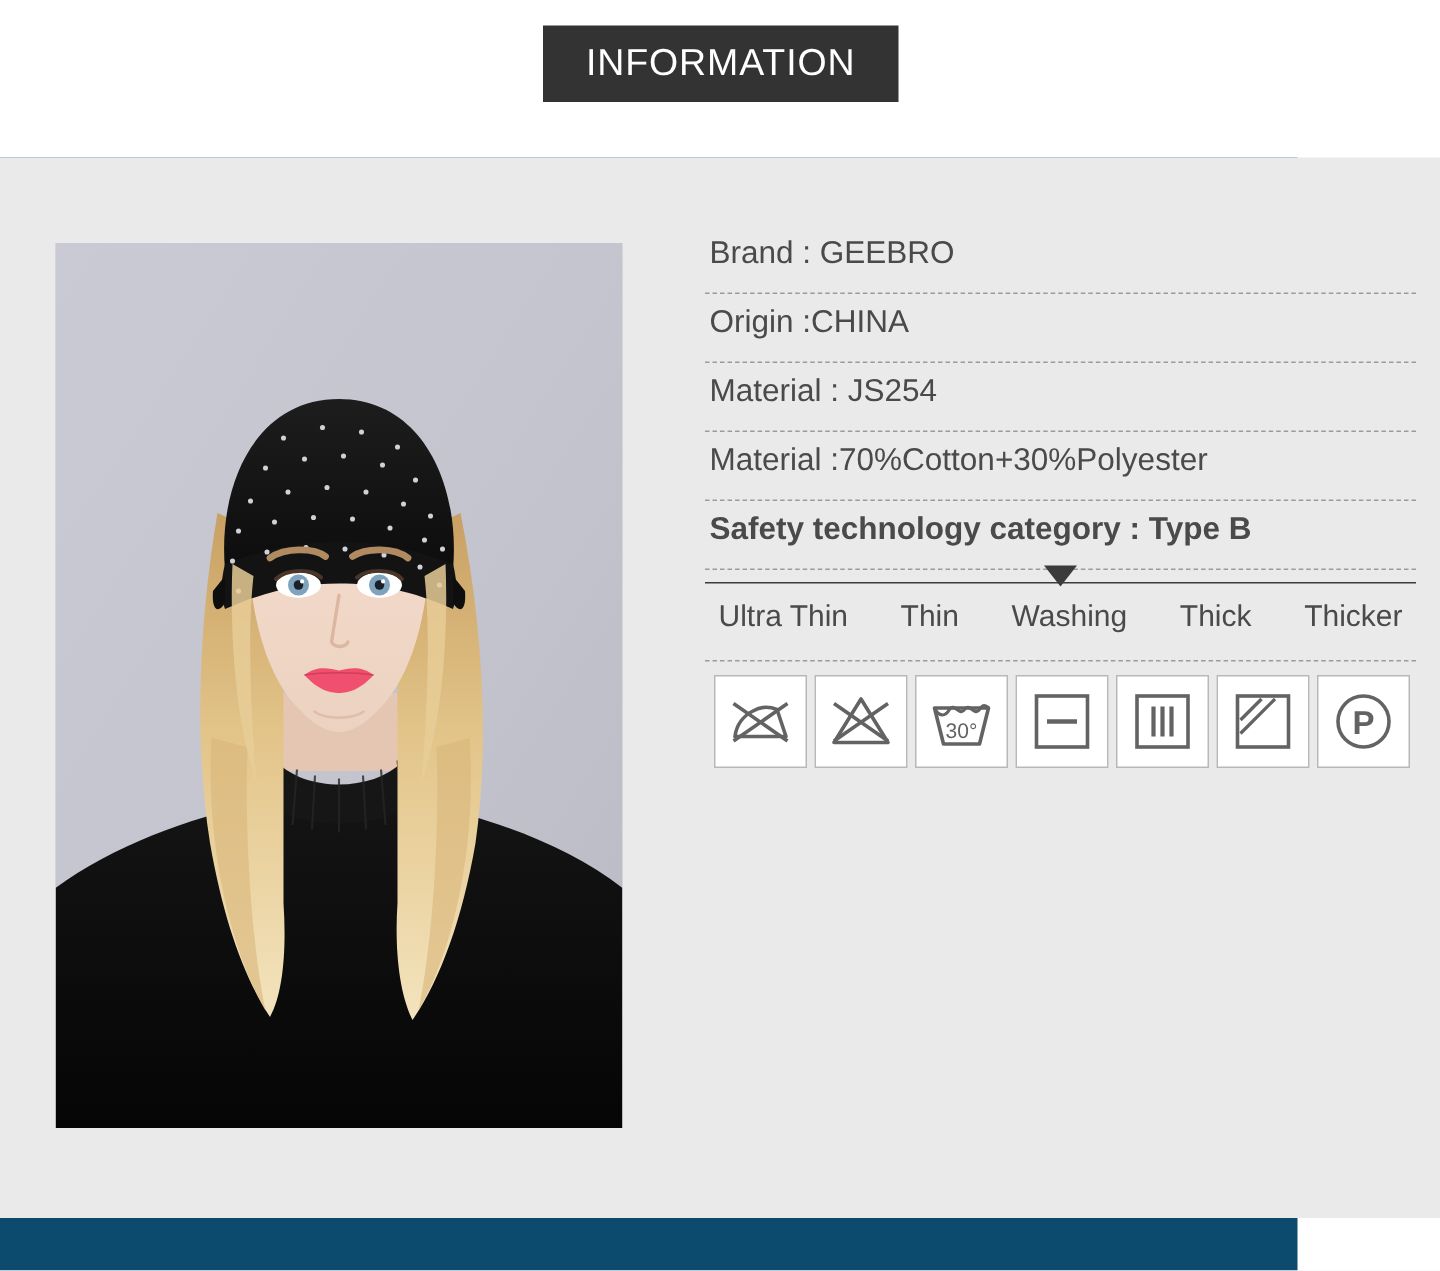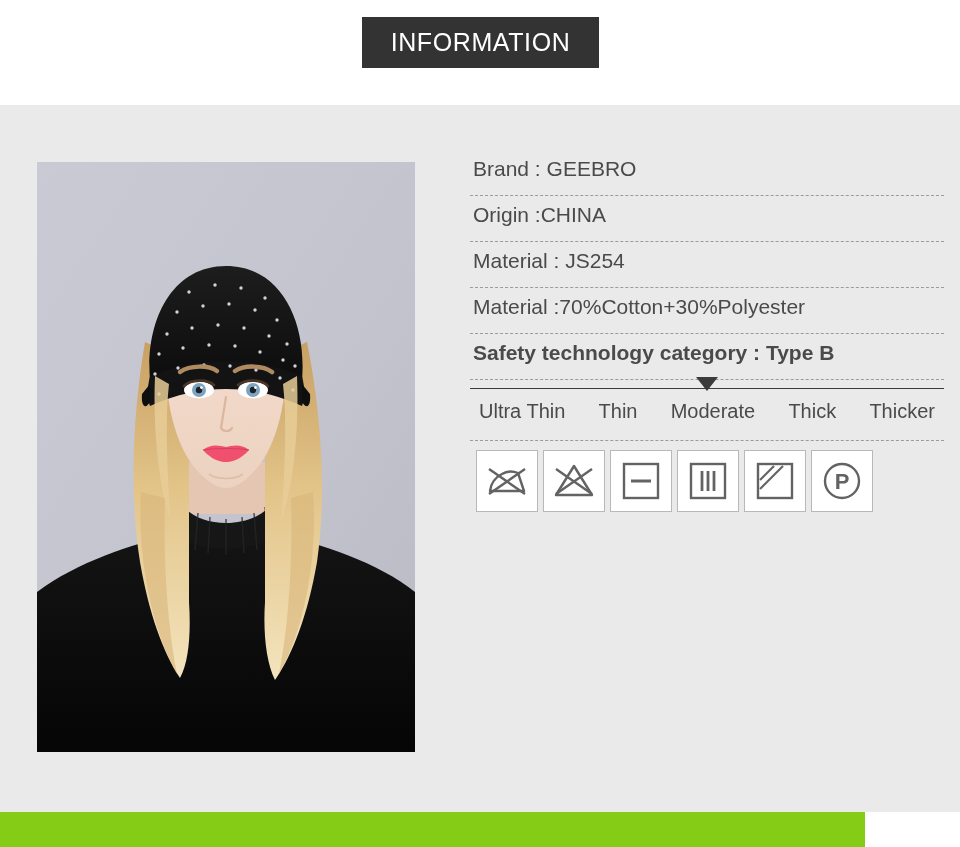--- a/index.html
+++ b/index.html
@@ -2,21 +2,21 @@
 <html><head>
 <meta charset="utf-8">
 <style>
   * { box-sizing: border-box; margin: 0; padding: 0; }
   html, body {
     width: 960px; height: 847px;
     background: #ffffff;
     font-family: "Liberation Sans", sans-serif;
     overflow: hidden;
   }
-  .page { position: relative; width: 865px; height: 847px; background: #84cc16; }
+  .page { position: relative; width: 865px; height: 847px; background: #0c4a6e; }
 
   
   .title-band {
     position: absolute; left: 0; top: 0; width: 960px; height: 105px;
     background: #ffffff;
   }
   .title-banner {
     position: absolute; left: 362px; top: 17px;
     width: 237px; height: 51px;
     background: #333333;
@@ -254,21 +254,21 @@
       <div class="spec-row last">Safety technology category : Type B</div>
 
 
       <div class="scale-wrap">
         <div class="scale-line">
           <div class="scale-marker"></div>
         </div>
         <div class="scale-labels">
           <span>Ultra Thin</span>
           <span>Thin</span>
-          <span>Moderate</span>
+          <span>Washing</span>
           <span>Thick</span>
           <span>Thicker</span>
         </div>
         <div class="scale-divider"></div>
       </div>
 
 
       <div class="wash-icons">
 
         <div class="wash-icon">
@@ -280,20 +280,29 @@
         </div>
 
         <div class="wash-icon">
           <svg width="46" height="46" viewBox="0 0 46 46" fill="none" stroke="#636363" stroke-width="2.4">
             <path d="M23 8 L41 37 L5 37 Z" stroke-linejoin="round"></path>
             <path d="M5 11 L41 36"></path>
             <path d="M41 11 L5 36"></path>
           </svg>
         </div>
 
+        <div class="wash-icon">
+          <svg width="46" height="46" viewBox="0 0 46 46">
+            <g fill="none" stroke="#636363" stroke-width="2.4" stroke-linejoin="round">
+              <path d="M5 14 L41 14 L35 38 L11 38 Z"></path>
+              <path d="M5 14 C8 20 12 20 15 15 C18 10 22 20 25 15 C28 10 32 20 35 15 C38 10 41 14 41 14" stroke-width="2.1"></path>
+            </g>
+            <text x="23" y="34" font-family="'Liberation Sans', sans-serif" font-size="14" fill="#636363" text-anchor="middle">30°</text>
+          </svg>
+        </div>
 
         <div class="wash-icon">
           <svg width="46" height="46" viewBox="0 0 46 46" fill="none" stroke="#636363" stroke-width="2.4">
             <rect x="6" y="6" width="34" height="34"></rect>
             <path d="M13 23 L33 23" stroke-width="3"></path>
           </svg>
         </div>
 
         <div class="wash-icon">
           <svg width="46" height="46" viewBox="0 0 46 46" fill="none" stroke="#636363" stroke-width="2.4">

